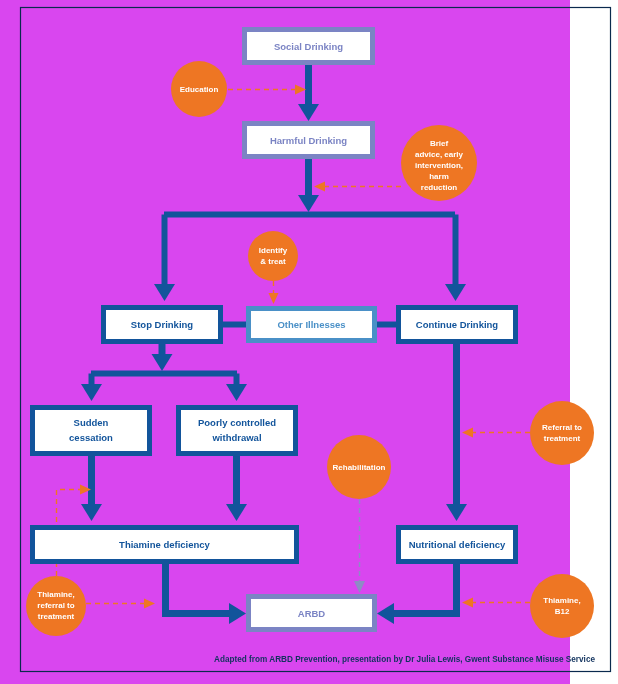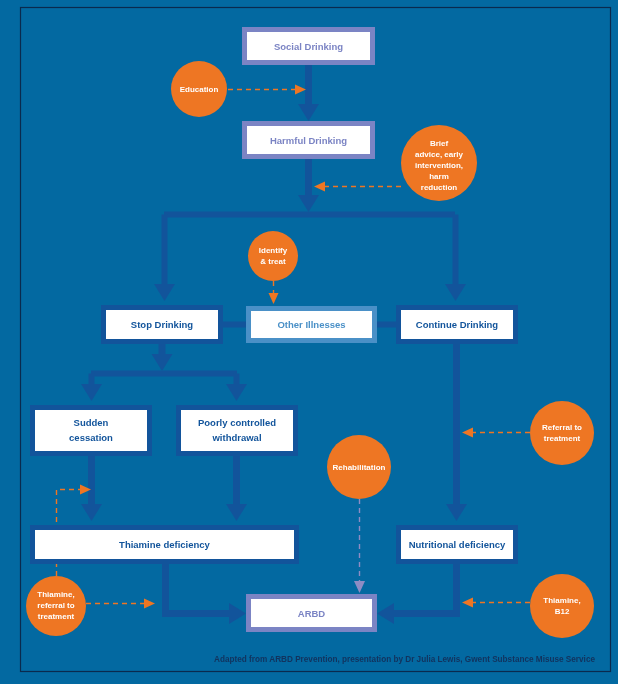--- a/index.html
+++ b/index.html
@@ -9,23 +9,23 @@
     background: #ffffff;
   }
   body {
     width: 618px;
     height: 684px;
     font-family: "Liberation Sans", sans-serif;
     overflow: hidden;
   }
   #diagram-root {
     position: relative;
-    width: 618px;
+    width: 570px;
     height: 684px;
-    background: #0369a1;
+    background: #d946ef;
   }
   svg#flowchart {
     display: block;
     width: 618px;
     height: 684px;
   }
   .node-label {
     font-family: "Liberation Sans", sans-serif;
     font-size: 9.5px;
     font-weight: 600;

